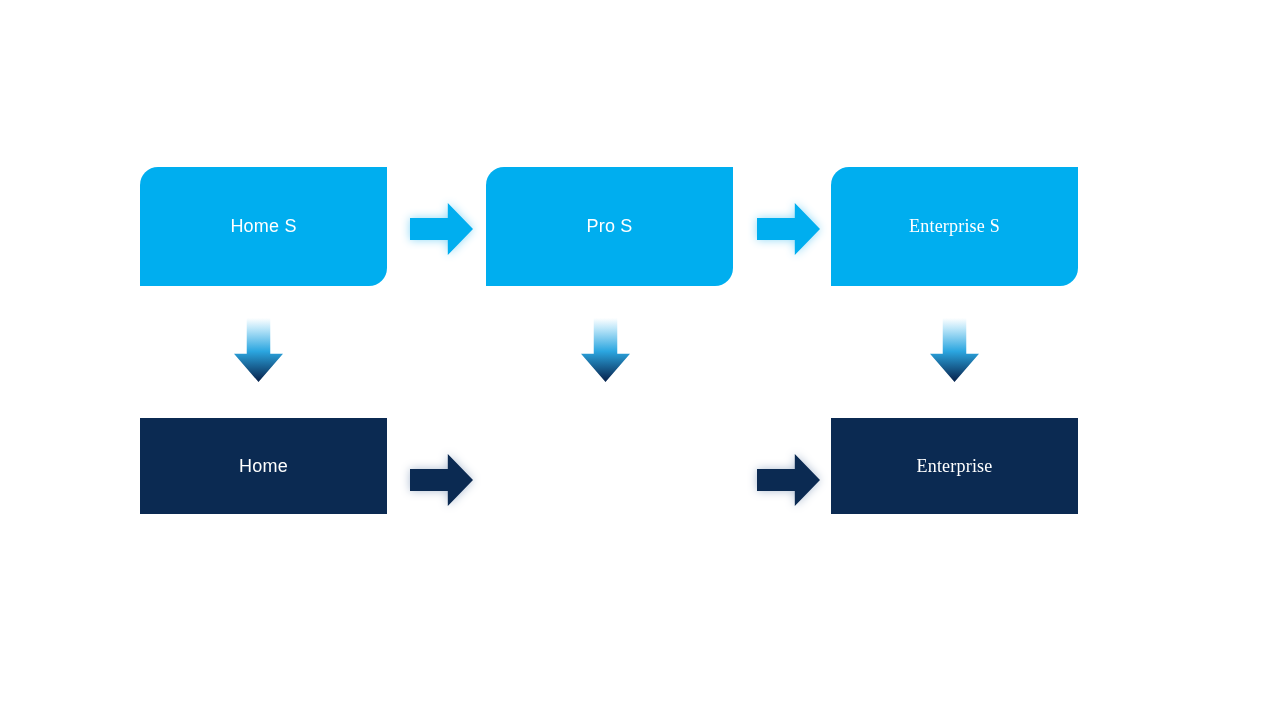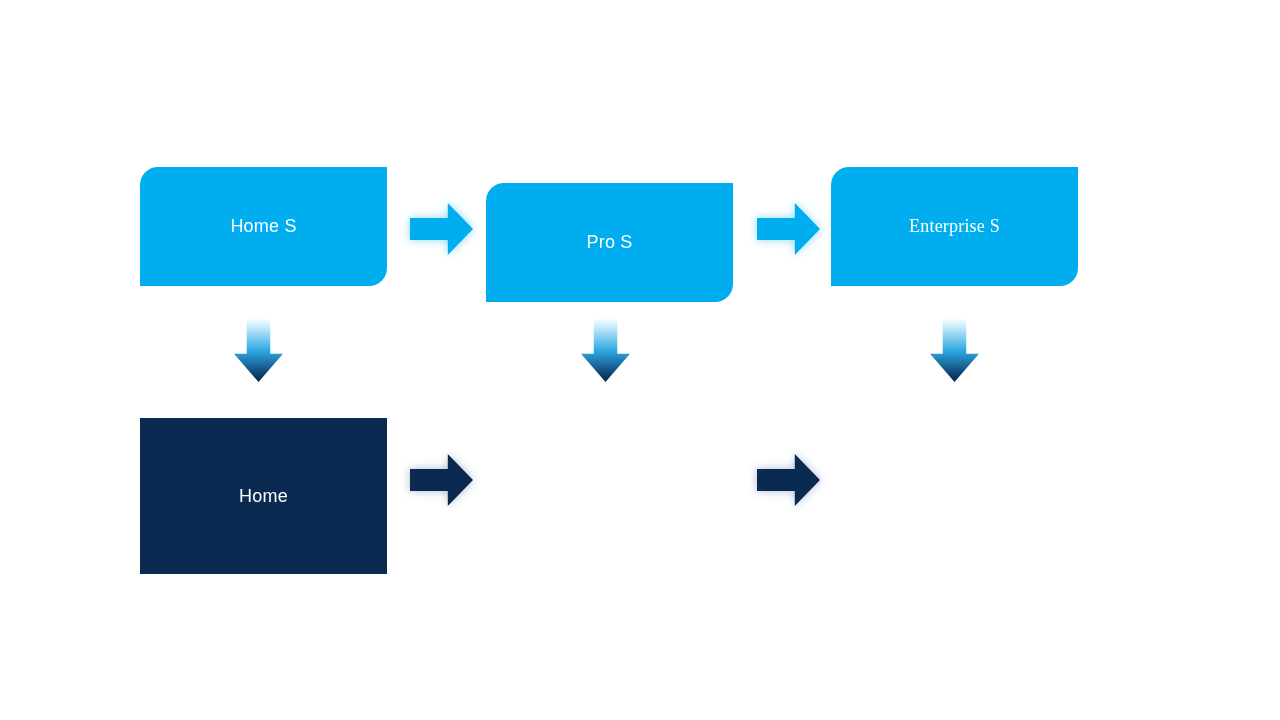--- a/index.html
+++ b/index.html
@@ -28,26 +28,26 @@
     text-align: center;
   }
   .node.top-row {
     top: 167px;
     height: 119px;
     background: var(--accent-light, #00aeef);
     border-radius: 18px 0 18px 0;
   }
   .node.bottom-row {
     top: 418px;
-    height: 156px;
+    height: 96px;
     background: var(--accent-dark, #0b2a52);
     border-radius: 0;
   }
   .col1 { left: 140px; }
-  .col2 { left: 486px; margin-top: 16px; }
+  .col2 { left: 486px; }
   .col3 { left: 831px; font-family: Liberation Serif, serif; }
 
   
   .rarrow {
     position: absolute;
     width: 63px;
     height: 52px;
   }
   .rarrow .shape {
     width: 100%;
@@ -114,20 +114,23 @@
   <div class="darrow da2">
     <div class="shape"></div>
   </div>
   <div class="darrow da3">
     <div class="shape"></div>
   </div>
 
   <div class="node bottom-row col1">
     <span>Home</span>
   </div>
+  <div class="node bottom-row col3">
+    <span>Enterprise</span>
+  </div>
 
   <div class="rarrow dark row-bottom gap1">
     <div class="shape"></div>
   </div>
   <div class="rarrow dark row-bottom gap2">
     <div class="shape"></div>
   </div>
 
 </div>
 

